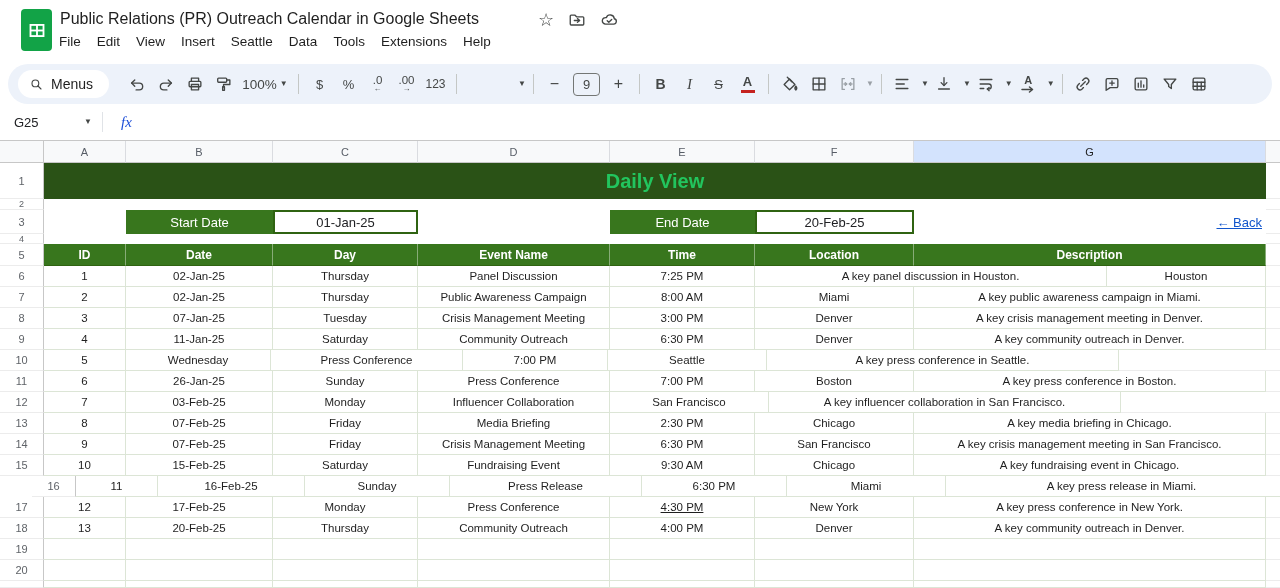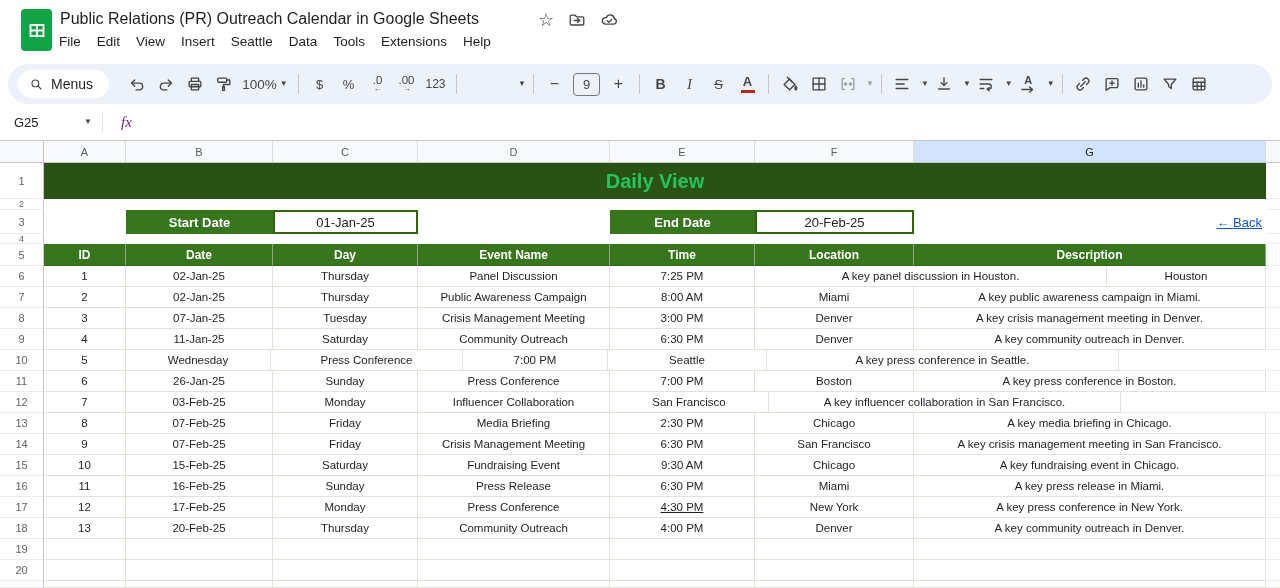--- a/index.html
+++ b/index.html
@@ -43,41 +43,41 @@
   .grey, .grey * { color:#9aa0a6 !important; stroke:#9aa0a6 !important; }
   .ic { width:18px; height:18px; stroke:#444746; fill:none; stroke-width:1.5;
         stroke-linecap:round; stroke-linejoin:round; flex:none; }
   .rot-a { font-size:11px; font-weight:600; }
   
   .fbar { position:absolute; top:104px; left:0; width:1280px; height:37px; background:#fff;
           border-bottom:1px solid #c7c7c7; display:flex; align-items:center; }
   .namebox { width:92px; padding-left:14px; display:flex; align-items:center;
              justify-content:space-between; font-size:13px; color:#202124; }
   .fsep { width:1px; height:20px; background:#e0e3e7; margin-left:10px; }
-  .fx { font-style:italic; font-family:"Liberation Serif",serif; color:#701a75; font-size:15px; margin-left:18px; }
+  .fx { font-style:italic; font-family:"Liberation Serif",serif; color:#1d4ed8; font-size:15px; margin-left:18px; }
   .finput { flex:1; height:100%; }
   
   .sheet { position:absolute; top:141px; left:0; width:1280px; height:447px; background:#fff; }
   .chrow { display:flex; height:22px; }
   .corner { width:44px; background:#f8f9fa; border-right:1px solid #c7c7c7; border-bottom:1px solid #c7c7c7; flex:none; }
   .ch { height:22px; background:#f8f9fa; border-right:1px solid #dadce0; border-bottom:1px solid #c7c7c7;
         display:flex; align-items:center; justify-content:center; font-size:11px; color:#575d66; flex:none; }
   .ch.sel { background:var(--sel-blue,#d3e3fd); color:#1f1f1f; }
   .chsliver { flex:1; background:#f8f9fa; border-bottom:1px solid #c7c7c7; }
   .srow { display:flex; }
   .rn { width:44px; flex:none; background:#fff; border-right:1px solid #c7c7c7; border-bottom:1px solid #ececec;
         display:flex; align-items:center; justify-content:center; font-size:11px; color:#5f6368; overflow:hidden; }
   .sliver { flex:1; background:#fff; border-bottom:1px solid #ececec; }
   .dc { display:flex; align-items:center; justify-content:center; font-size:11.5px; color:#1f1f1f;
         background:#fff; border-right:1px solid var(--grid-line,#dce5d6); border-bottom:1px solid var(--grid-line,#dce5d6);
         white-space:nowrap; overflow:hidden; flex:none; }
   .blankc { background:#fff; flex:none; }
   .title-cell { width:1222px; flex:none; background:var(--title-green,#2a5216); color:#22c55e;
                 font-weight:700; font-size:20px; display:flex; align-items:center; justify-content:center; }
-  .lbl { background:var(--hdr-green,#38761d); color:#fff; font-weight:700; font-size:13px;
+  .lbl { background:var(--hdr-green,#38761d); color:#fff; font-weight:400; font-size:13px;
          display:flex; align-items:center; justify-content:center; flex:none; }
   .val { background:#fff; border:2px solid #2f6311; color:#202124; font-size:13px;
          display:flex; align-items:center; justify-content:center; flex:none; }
   .backcell { display:flex; align-items:center; justify-content:flex-end; padding-right:4px; flex:none; }
   .back { color:var(--link-blue,#1155cc); text-decoration:underline; font-size:13px; cursor:pointer; }
   .hc { background:var(--hdr-green,#38761d); color:#fff; font-weight:700; font-size:12px;
         display:flex; align-items:center; justify-content:center; flex:none;
         border-right:1px solid rgba(255,255,255,.4); border-bottom:1px solid #2f6311; }
 </style>
 </head>
@@ -450,21 +450,21 @@
         <div class="rn">15</div>
         <div class="dc" style="width: 82px;">10</div>
         <div class="dc" style="width: 147px;">15-Feb-25</div>
         <div class="dc" style="width: 145px;">Saturday</div>
         <div class="dc" style="width: 192px;">Fundraising Event</div>
         <div class="dc" style="width: 145px;">9:30 AM</div>
         <div class="dc" style="width: 159px;">Chicago</div>
         <div class="dc" style="width: 352px;">A key fundraising event in Chicago.</div>
         <div class="sliver"></div>
       </div>
-      <div class="srow" style="height: 21px;">
+      <div class="srow" style="height: 21px; padding-left: 32px;">
         <div class="rn">16</div>
         <div class="dc" style="width: 82px;">11</div>
         <div class="dc" style="width: 147px;">16-Feb-25</div>
         <div class="dc" style="width: 145px;">Sunday</div>
         <div class="dc" style="width: 192px;">Press Release</div>
         <div class="dc" style="width: 145px;">6:30 PM</div>
         <div class="dc" style="width: 159px;">Miami</div>
         <div class="dc" style="width: 352px;">A key press release in Miami.</div>
         <div class="sliver"></div>
       </div>

